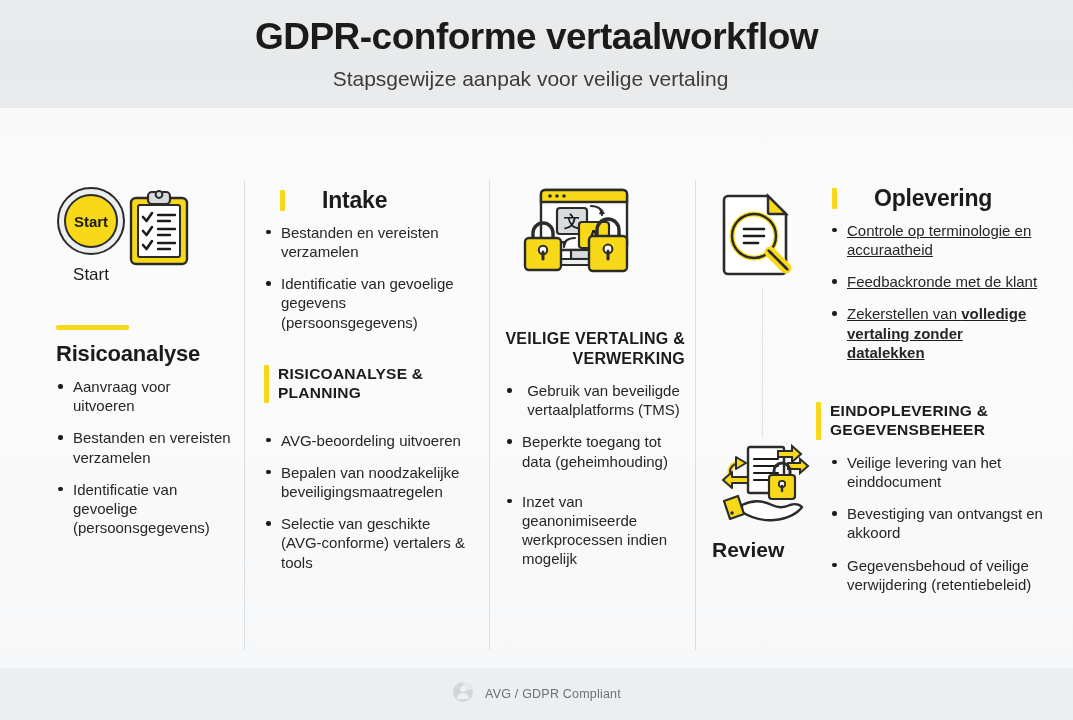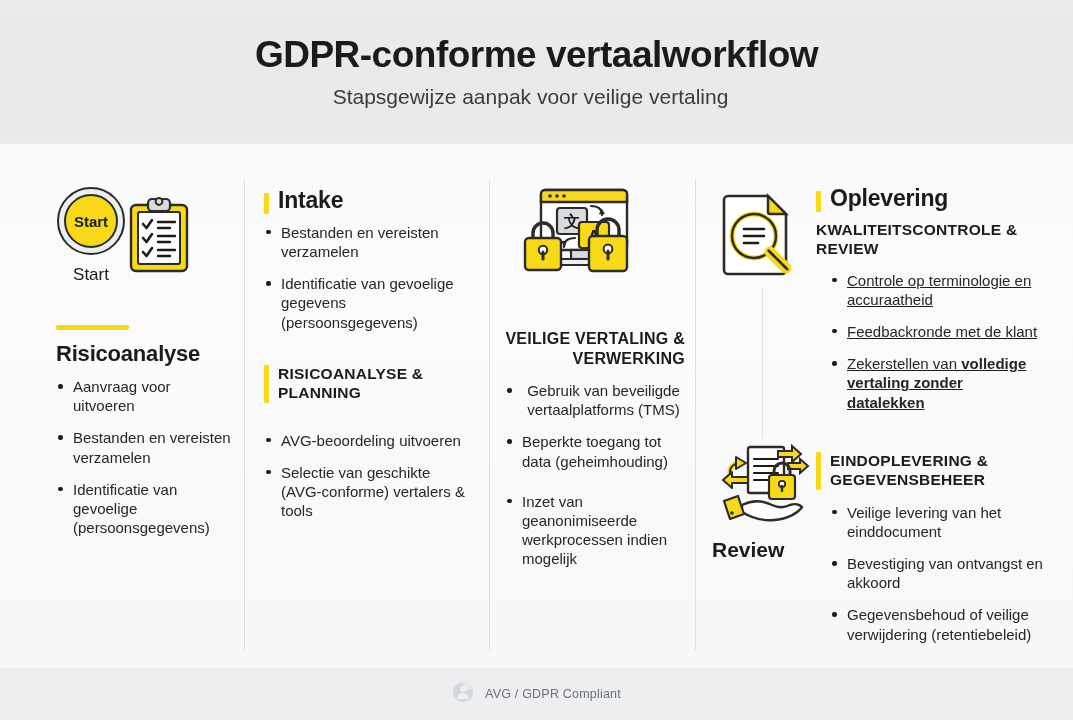--- a/index.html
+++ b/index.html
@@ -9,21 +9,21 @@
     background:#fafbfc;
     overflow:hidden;
     color:#1d1d1b;
     -webkit-font-smoothing:antialiased;
   }
   .page{position:relative;width:1073px;height:720px;
         background:linear-gradient(180deg,#f7f8f9 0%,#fbfbfc 40%,#f6f7f8 100%);}
 
   
   .header{
-    position:absolute;left:0;top:0;width:1073px;height:144px;
+    position:absolute;left:0;top:0;width:1073px;height:108px;
     background:linear-gradient(180deg,#e9ebed 0%,#e7e9eb 60%,#e9ebec 100%);
     display:flex;flex-direction:column;align-items:center;justify-content:center;
   }
   .header h1{
     margin:0;font-size:37px;font-weight:bold;letter-spacing:-0.5px;
     color:#1b1b19;line-height:1.1;
   }
   .header h2{
     margin:10px 12px 0 0;font-size:21px;font-weight:400;color:#3c3c3a;letter-spacing:0px;
   }
@@ -36,21 +36,21 @@
   .col{position:absolute;}
 
   
   .ybar{display:inline-block;width:5px;height:21px;background:#f7d91a;
         border-radius:1px;margin-right:9px;vertical-align:-3px;flex:0 0 5px;}
   .ybar.tall{height:38px;vertical-align:-8px;}
   .yrule{width:73px;height:5px;background:#f7d91a;border-radius:2px;margin-bottom:11px;}
 
   
   .h-title{font-size:23px;font-weight:bold;color:#1b1b19;letter-spacing:-0.2px;
-           display:flex;align-items:flex-end;line-height:1.12;margin:0 0 9px 0;}
+           display:flex;align-items:center;line-height:1.12;margin:0 0 9px 16px;gap:28px;}
   .h-caps{font-size:15.5px;font-weight:bold;color:#1b1b19;letter-spacing:0.25px;
           display:flex;align-items:flex-start;line-height:1.22;margin:0 0 9px 0;
           text-transform:none;}
   .h-plain{font-size:22px;font-weight:bold;color:#1b1b19;margin:0 0 10px 0;letter-spacing:-0.2px;}
 
   
   ul.bl{list-style:none;margin:0;padding:0;}
   ul.bl li{position:relative;padding-left:17px;margin-bottom:13px;
            font-size:15px;line-height:1.28;color:#262625;}
   ul.bl li:last-child{margin-bottom:0;}
@@ -60,21 +60,21 @@
 
   
   .cap{font-size:17px;color:#1b1b19;margin-top:5px;}
   .cap.bold{font-size:21px;font-weight:bold;}
 
   
   .footer{position:absolute;left:0;top:668px;width:1073px;height:52px;
           background:#eceef0;display:flex;align-items:center;justify-content:center;gap:11px;}
   .footer .txt{font-size:12.5px;color:#6d7075;letter-spacing:0.2px;}
 
-  .icons-row{display:flex;align-items:center;gap:2px;}
+  .icons-row{display:flex;align-items:flex-start;gap:2px;}
 </style>
 </head>
 <body>
 
 <div class="page">
 
   <div class="header">
     <h1>GDPR-conforme vertaalworkflow</h1>
     <h2>Stapsgewijze aanpak voor veilige vertaling</h2>
   </div>
@@ -144,20 +144,21 @@
         <li>Identificatie van gevoelige gegevens (persoonsgegevens)</li>
       </ul>
 
       <div style="margin-top:33px;">
         <div class="h-caps">
           <span class="ybar tall"></span>
           <span>RISICOANALYSE &amp; PLANNING</span>
         </div>
         <ul class="bl" style="margin-top:28px;">
           <li>AVG-beoordeling uitvoeren</li>
+          <li>Bepalen van noodzakelijke beveiligingsmaatregelen</li>
           <li>Selectie van geschikte (AVG-conforme) vertalers &amp; tools</li>
         </ul>
       </div>
     </div>
 
     <div class="col" style="left:505px;top:38px;width:180px;">
 
       <div style="margin-left:14px;">
         <svg width="124" height="96" viewBox="0 0 124 96">
 
@@ -259,21 +260,20 @@
         <div class="cap bold" style="margin-top:7px;">Review</div>
       </div>
     </div>
 
     <div class="col" style="left:816px;top:38px;width:228px;">
 
       <div class="h-title">
         <span class="ybar"></span>
         <span>Oplevering</span>
       </div>
-      <div class="h-caps" style="display:block;margin-left:0;margin-bottom:12px;">KWALITEITSCONTROLE &amp; REVIEW</div>
 
       <ul class="bl" style="margin-left:14px;text-decoration:underline;">
         <li>Controle op terminologie en accuraatheid</li>
         <li>Feedbackronde met de klant</li>
         <li>
           <span>Zekerstellen van </span><b>volledige vertaling zonder datalekken</b>
         </li>
       </ul>
 
       <div style="margin-top:40px;">

